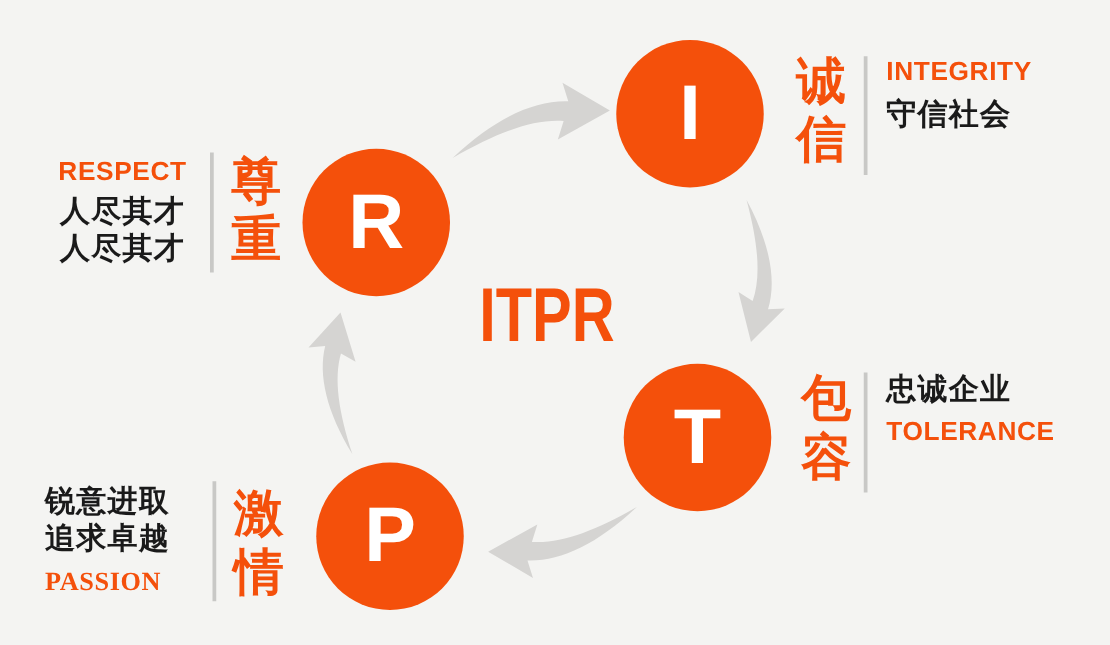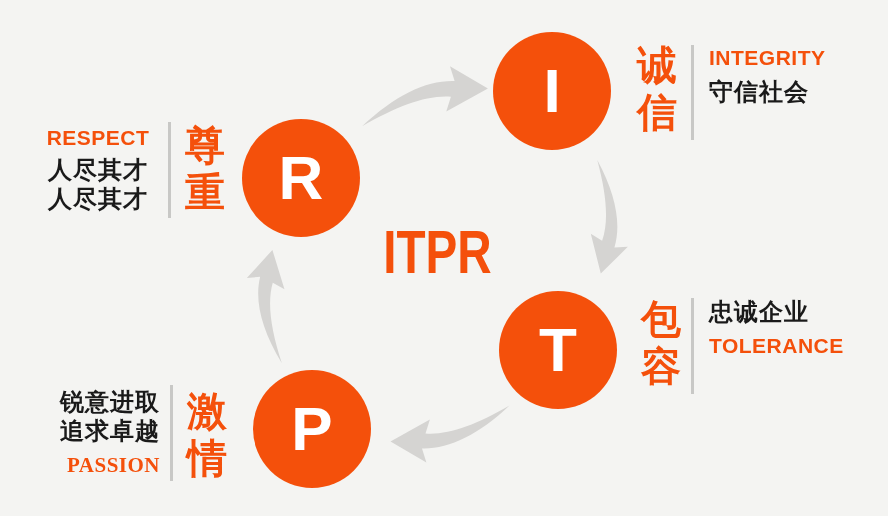--- a/index.html
+++ b/index.html
@@ -67,21 +67,21 @@
   .desc-block .cn-line{
     color:var(--ink);font-size:24px;font-weight:600;line-height:29px;
     letter-spacing:1px;white-space:nowrap;
   }
   #block-integrity{left:709px;top:46px;}
   #block-integrity .en{margin-bottom:7px;}
   #block-respect{left:36px;top:126px;width:124px;text-align:center;align-items:center;}
   #block-respect .en{margin-bottom:5px;}
   #block-tolerance{left:709px;top:297px;}
   #block-tolerance .en{margin-top:8px;text-align:center;}
-  #block-passion{left:36px;top:387px;width:124px;text-align:center;align-items:flex-end;}
+  #block-passion{left:36px;top:387px;width:124px;text-align:center;align-items:flex-start;}
   #block-passion .en{margin-top:8px;font-family:Liberation Serif, serif;}
 
   
   .arrow{position:absolute;transform-origin:center;}
   .arrow path{fill:var(--arrow);}
   #arrow-r-to-i{left:360px;top:56px;width:130px;height:74px;}
   #arrow-i-to-t{left:555px;top:188px;width:112px;height:64px;transform:rotate(105deg);}
   #arrow-t-to-p{left:388px;top:402px;width:124px;height:70px;transform:rotate(180deg);}
   #arrow-p-to-r{left:209px;top:272px;width:112px;height:64px;transform:rotate(-78deg);}
 </style>

